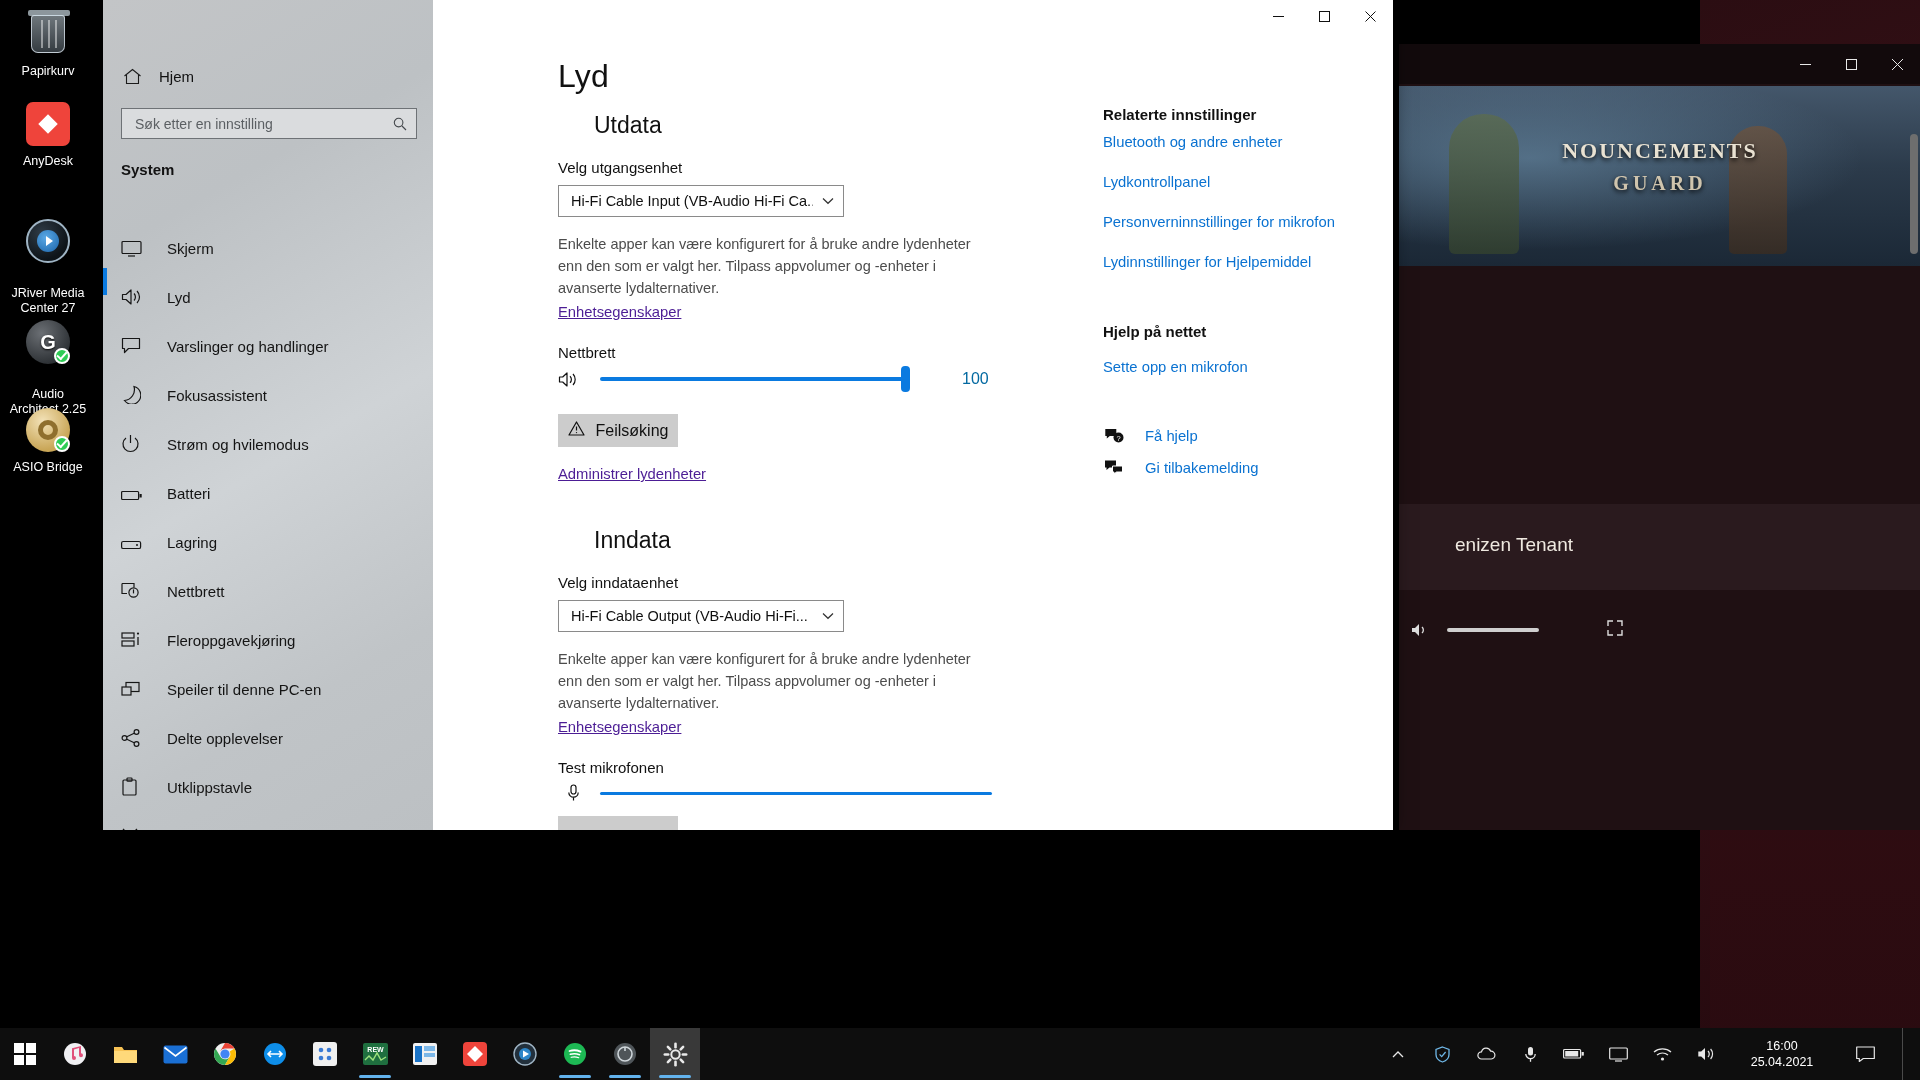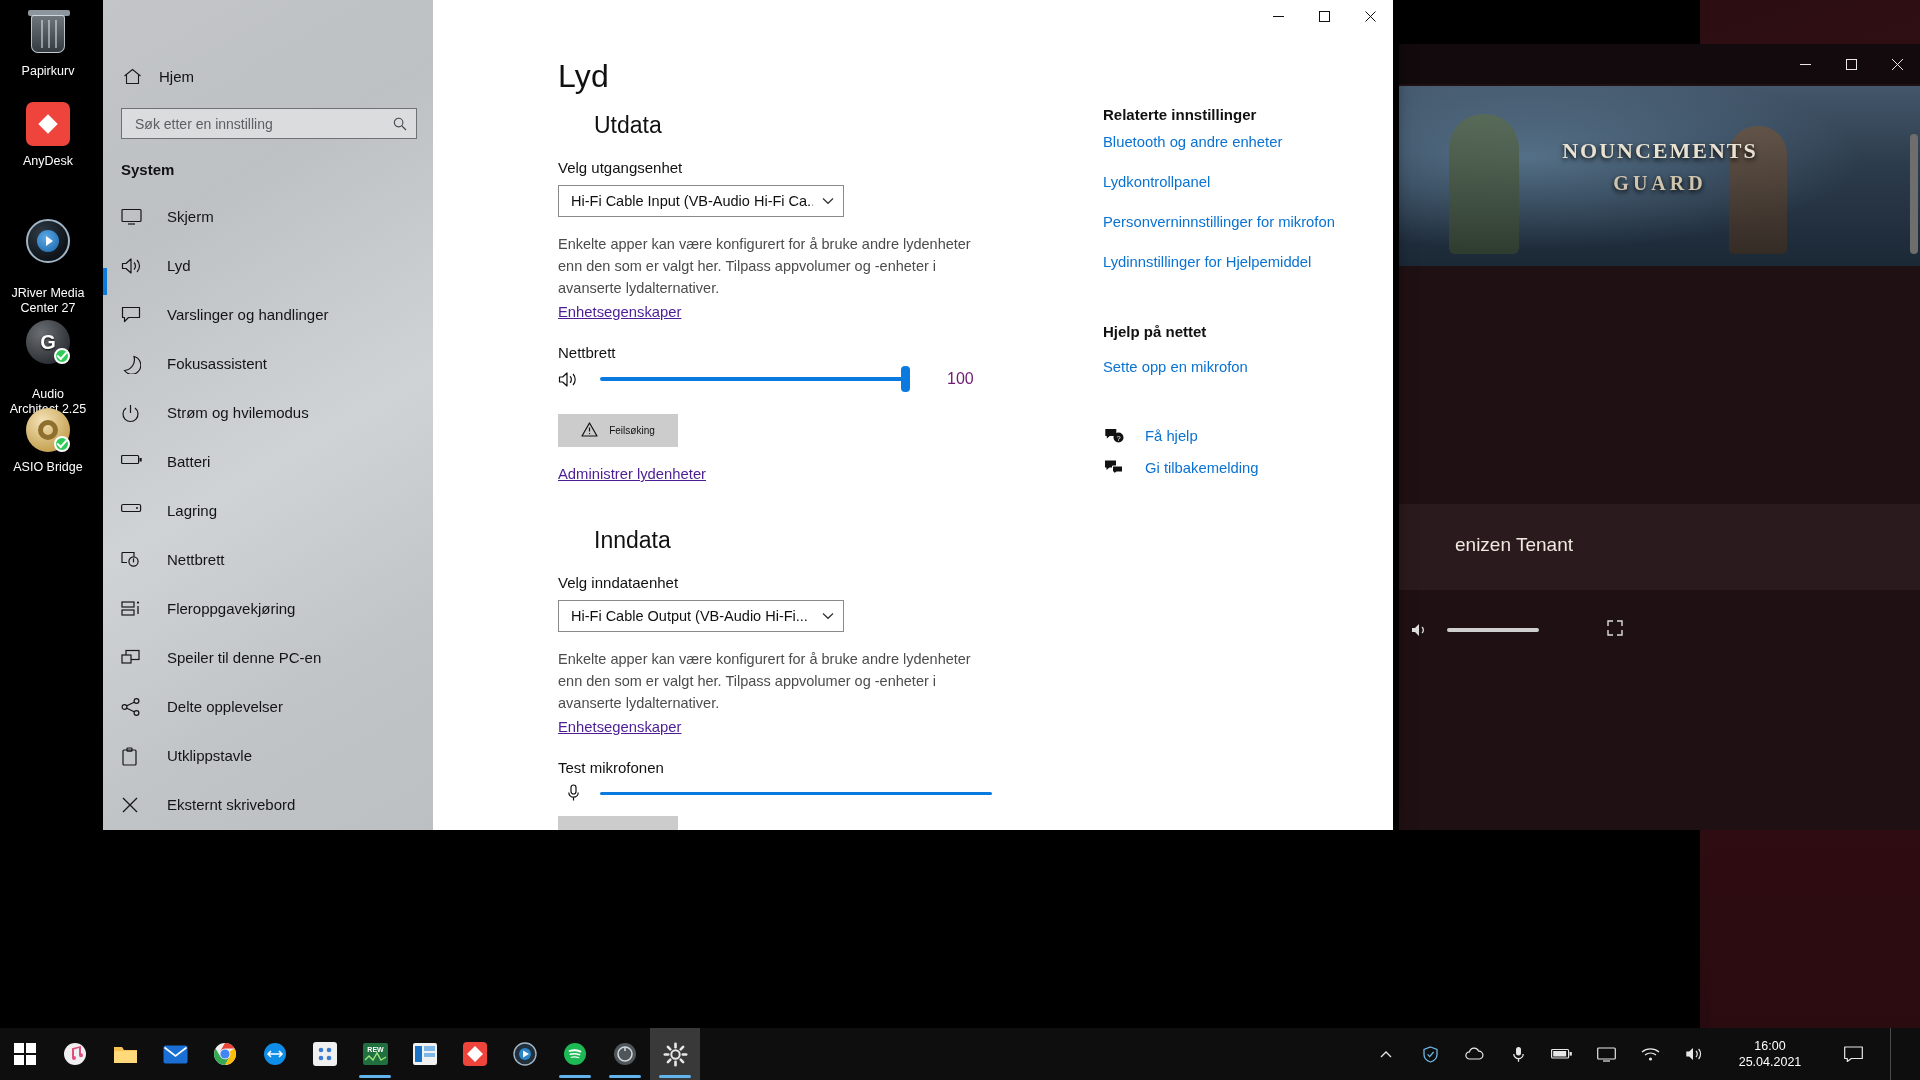--- a/index.html
+++ b/index.html
@@ -225,21 +225,21 @@
   #sidebar-group-title {
     position:absolute; left:18px; top:161px;
     font-size:15px; font-weight:bold; color:#121212;
   }
 
   #nav-list {
     position:absolute; left:0; top:208px; width:330px;
   }
   .nav-item {
     position:relative; height:49px;
-    display:flex; align-items:flex-start; padding-left:18px; gap:0;
+    display:flex; align-items:flex-end; padding-left:18px; gap:0;
   }
   .nav-item .ico {
     width:30px; min-width:30px; display:flex; align-items:center; justify-content:flex-start;
     color:#161616;
   }
   .nav-item .txt {
     font-size:15px; color:#141414; padding-left:16px;
   }
   .nav-item.active:before {
     content:""; position:absolute; left:0; top:11px; width:4px; height:27px;
@@ -288,28 +288,28 @@
   .spk-ico { width:30px; display:flex; align-items:center; color:#111; }
   .slider-track {
     position:relative; width:310px; height:4px;
     background:#0a7ae0; border-radius:2px; margin-left:12px;
   }
   .slider-thumb {
     position:absolute; top:-11px; width:9px; height:26px;
     background:#0a7ae0; border-radius:4px;
   }
   .slider-value {
-    margin-left:37px; font-size:16px; color:#701a75;
+    margin-left:52px; font-size:16px; color:#0369a1;
   }
 
   .btn-default {
     position:absolute; left:125px; width:120px; height:33px;
     background:#cccccc; border:1px solid #cccccc;
     display:flex; align-items:center; justify-content:center; gap:11px;
-    font-size:10px; color:#101010;
+    font-size:16px; color:#101010;
   }
 
   
   .mic-row { position:absolute; left:125px; display:flex; align-items:center; }
   .mic-ico { width:30px; display:flex; align-items:center; justify-content:center; color:#111; }
   .mic-bar {
     width:392px; height:3px; background:#0a7ae0; margin-left:12px; border-radius:2px;
   }
   .btn-stub {
     position:absolute; left:125px; width:120px; height:14px; background:#cccccc;
@@ -344,21 +344,21 @@
   }
   .tb-item.running:after {
     content:""; position:absolute; left:9px; bottom:2px; width:32px; height:3px;
     background:#63b3ed; border-radius:2px;
   }
   .tb-item.active { background:rgba(255,255,255,.18); }
   .tb-ico { width:26px; height:26px; display:flex; align-items:center; justify-content:center; }
 
   #tray {
     position:absolute; right:0; bottom:0; height:52px;
-    display:flex; align-items:center; gap:16px; padding-right:20px;
+    display:flex; align-items:center; gap:16px; padding-right:8px;
   }
   .tray-ico {
     width:28px; height:52px; display:flex; align-items:center; justify-content:center;
     color:#e7e7e7;
   }
   #clock {
     width:92px; height:52px; color:#fff; font-size:12.5px;
     display:flex; flex-direction:column; align-items:center; justify-content:center;
     line-height:16px;
   }

